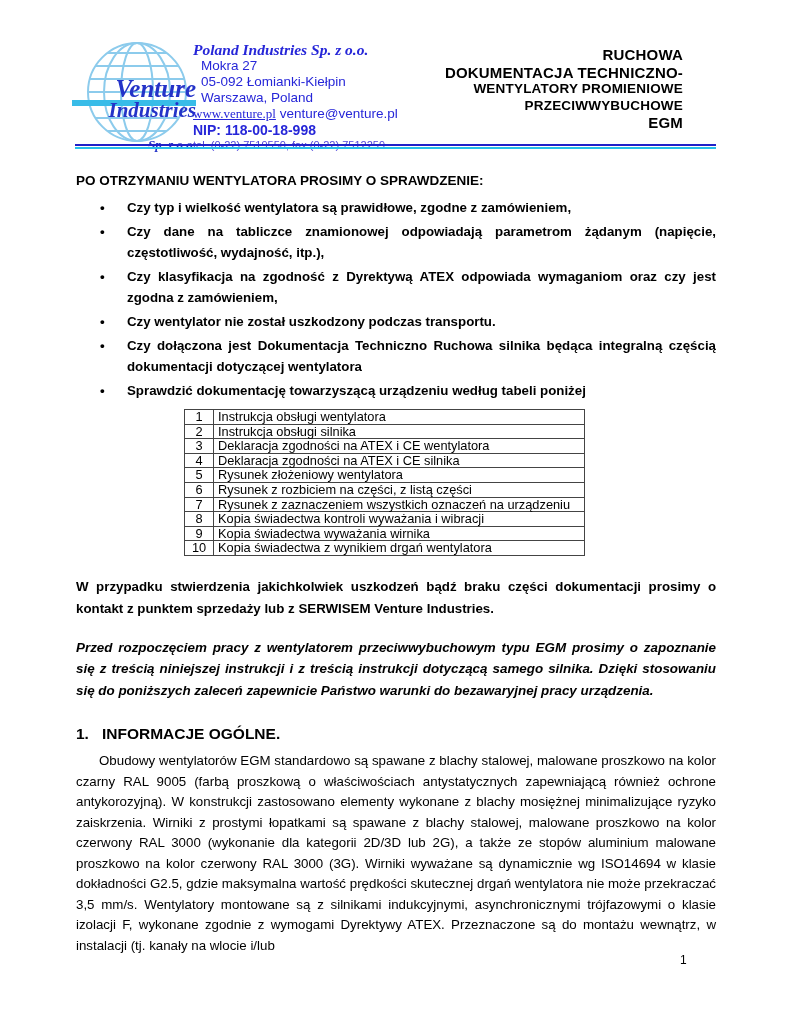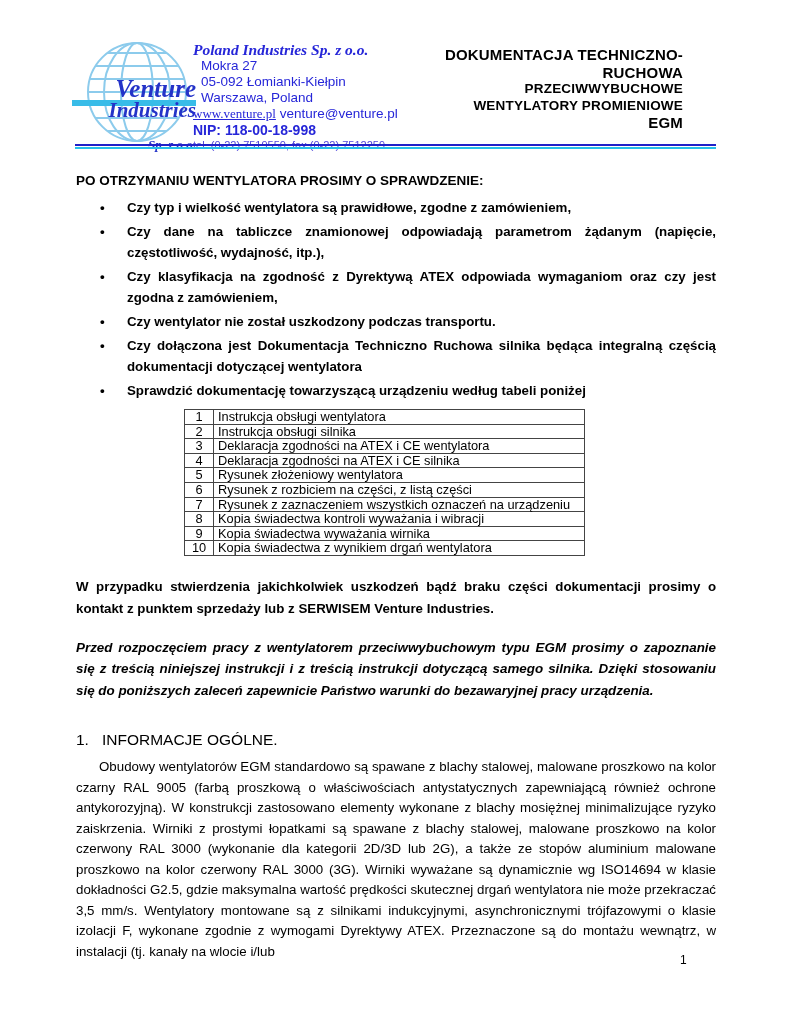--- a/index.html
+++ b/index.html
@@ -46,21 +46,21 @@
   .dot { position:absolute; left:24px; top:0; font-weight:bold; }
 
   .doctab { border-collapse:collapse; margin:8px 0 0 108px; }
   .doctab td { border:1px solid #444; font-size:12.8px; line-height:13.6px; padding:0 4px; }
   .doctab td.no { width:24px; text-align:center; padding:0 2px; }
   .doctab td.tx { width:362px; }
 
   .contact { margin:20px 0 0 0; font-weight:bold; font-size:13.3px; line-height:22px; text-align:justify; }
   .notice  { margin:17px 0 0 0; font-weight:bold; font-style:italic; font-size:13.4px; line-height:21.5px; text-align:justify; }
 
-  .sec1 { margin:29px 0 0 0; font-size:15.5px; font-weight:normal; line-height:20px; }
+  .sec1 { margin:23px 0 0 0; font-size:15.5px; font-weight:bold; line-height:20px; }
   .sec-no { display:inline-block; margin-right:13px; }
 
   .body1 { margin:7px 0 0 0; font-size:13.3px; line-height:20.5px; text-align:justify; text-indent:23px; }
 
   .pageno { position:absolute; top:953px; left:680px; font-size:12px; line-height:14px; }
 </style>
 </head>
 <body>
 
 <div class="page">
@@ -102,24 +102,24 @@
       <div class="c-line">Warszawa, Poland</div>
       <div class="c-web">
         <span class="c-url">www.venture.pl</span>
         <span class="c-mail">venture@venture.pl</span>
       </div>
       <div class="c-nip">NIP: 118-00-18-998</div>
       <div class="c-tel">tel. (0-22) 7519550, fax (0-22) 7512259</div>
     </div>
 
     <div class="doctitle">
+      <div class="t-lg">RUCHOWA</div>
       <div class="t-lg">DOKUMENTACJA TECHNICZNO-</div>
-      <div class="t-lg">RUCHOWA</div>
+      <div class="t-md">WENTYLATORY PROMIENIOWE</div>
       <div class="t-md">PRZECIWWYBUCHOWE</div>
-      <div class="t-md">WENTYLATORY PROMIENIOWE</div>
       <div class="t-lg">EGM</div>
     </div>
 
     <div class="sep">
       <div class="sep-d"></div>
       <div class="sep-c"></div>
     </div>
   </header>
 
   <main class="main">

